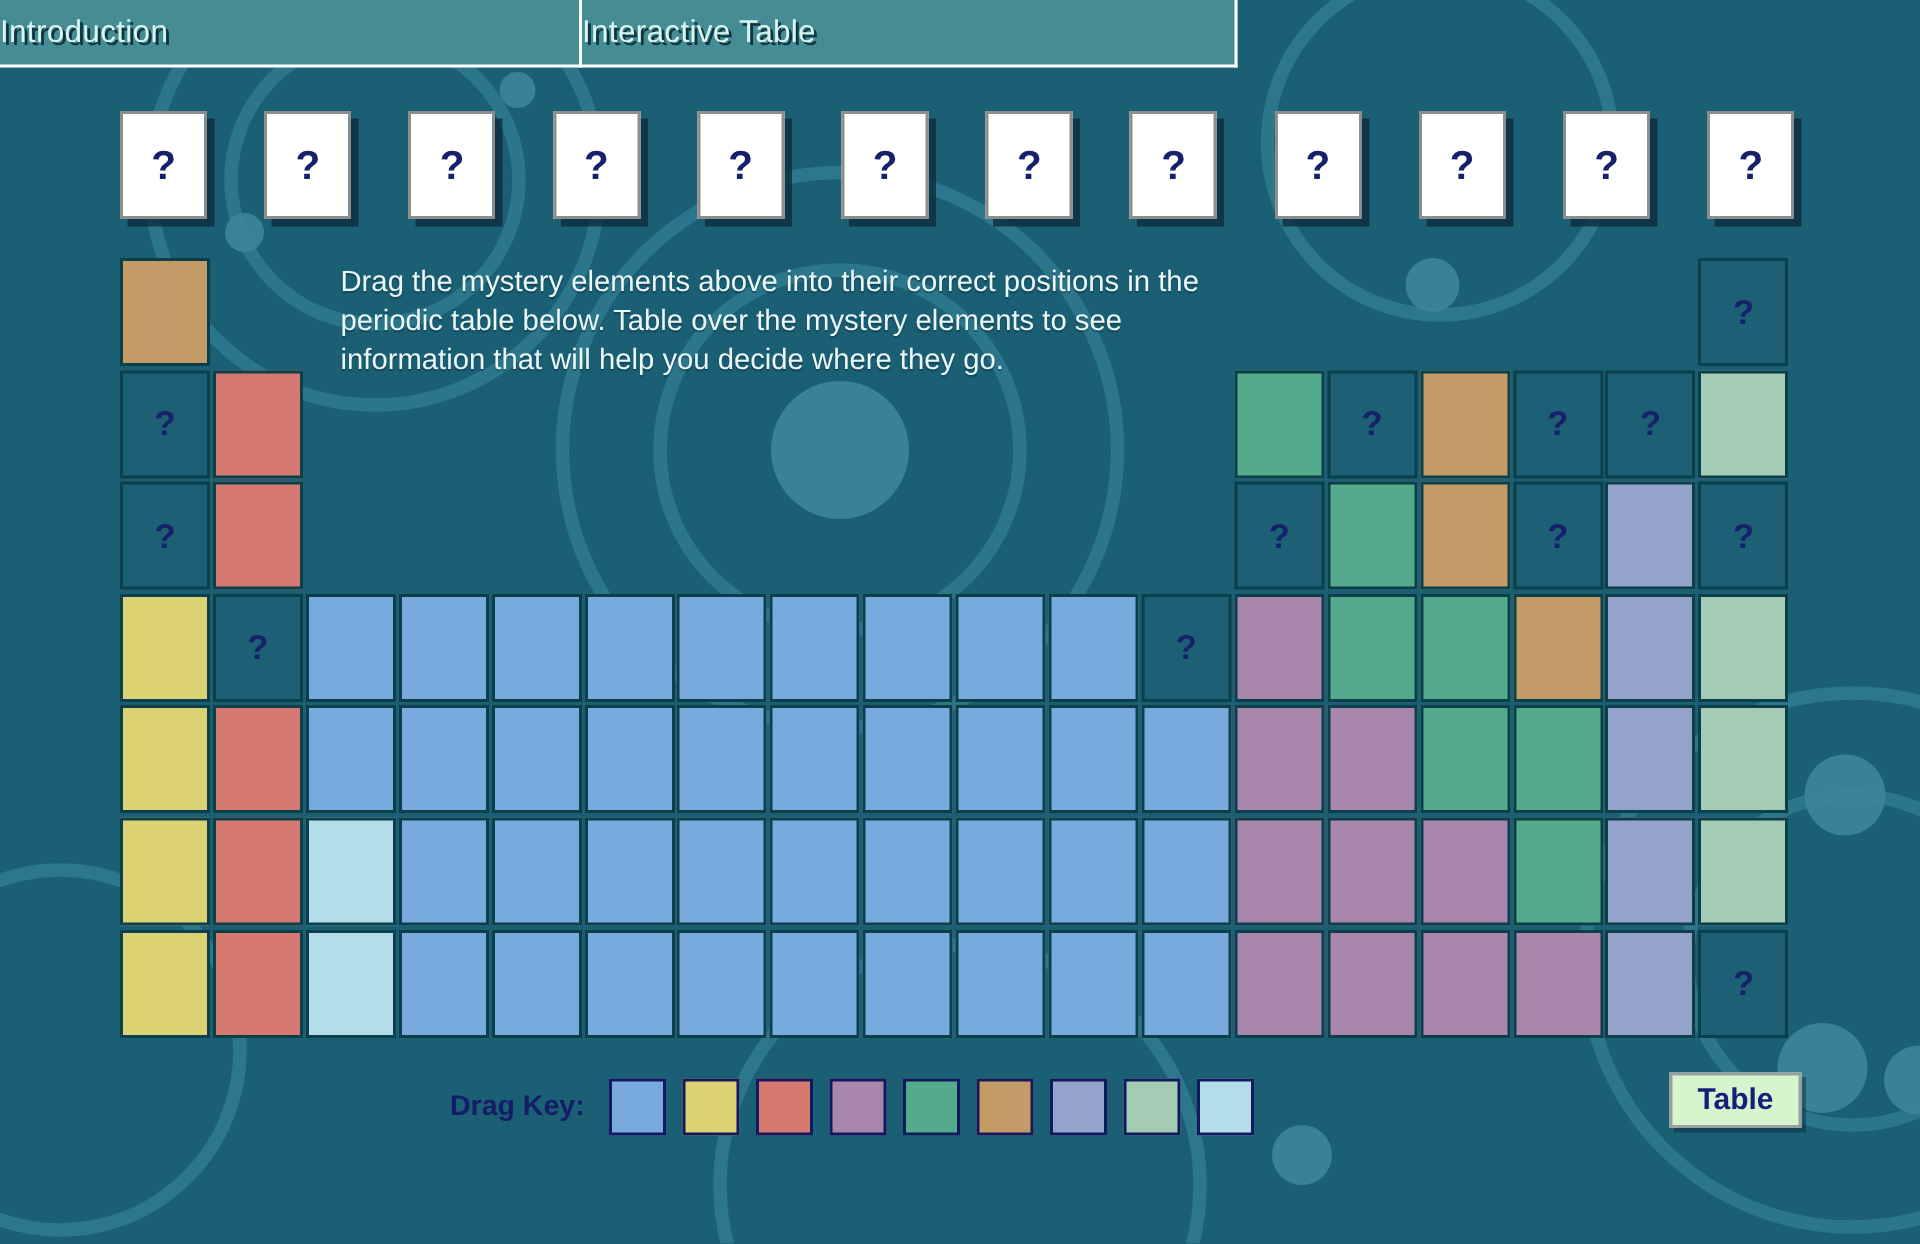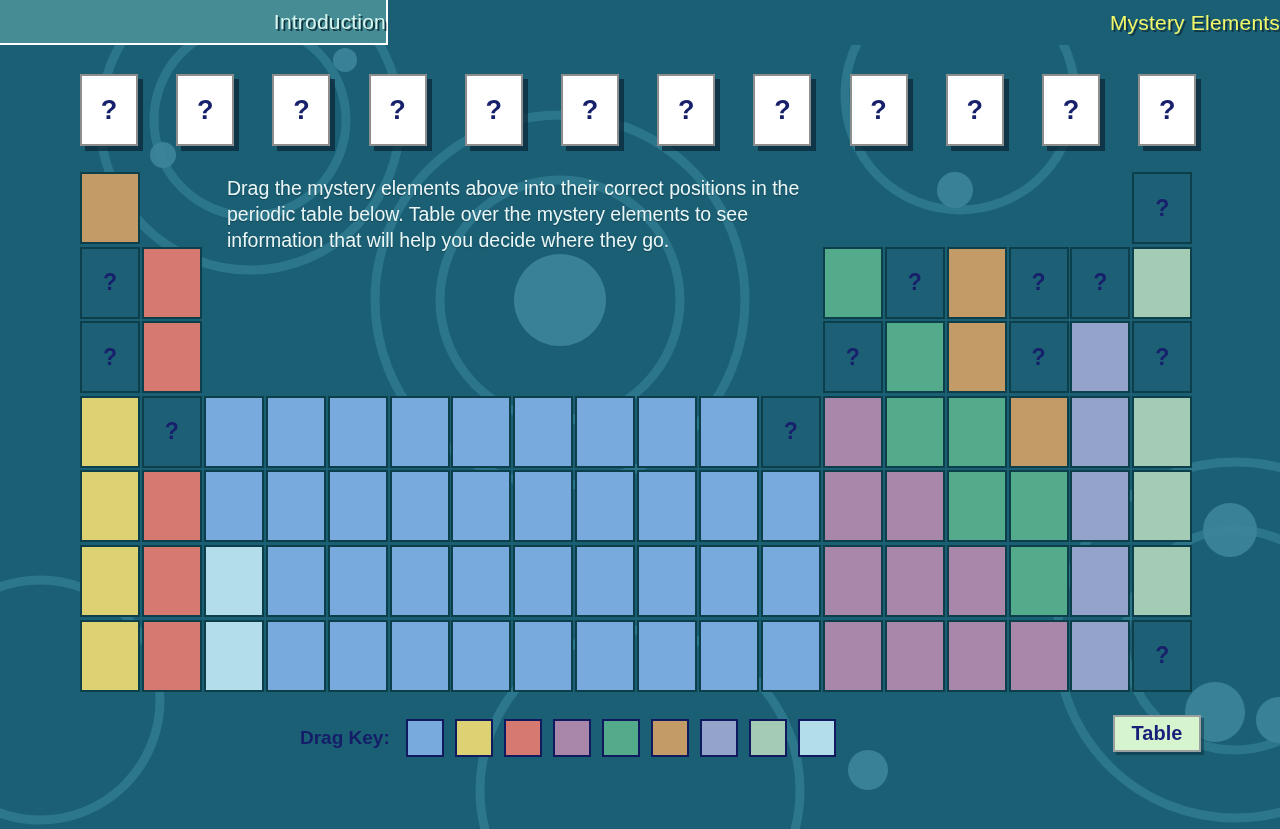--- a/index.html
+++ b/index.html
@@ -33,21 +33,21 @@
     width: 1280px;
     height: 46px;
     z-index: 5;
   }
   .tab {
     position: absolute;
     top: 0;
     height: 45px;
     display: flex;
     align-items: center;
-    justify-content: flex-end;
+    justify-content: flex-start;
     font-size: 21px;
     letter-spacing: .2px;
     cursor: pointer;
     white-space: nowrap;
   }
   .tab.inactive {
     background: #468c94;
     color: #d8f5ef;
     text-shadow: 2px 2px 0 #0f3540;
     border-right: 2px solid #ffffff;
@@ -198,22 +198,22 @@
     <circle cx="1279" cy="720" r="23"></circle>
     <circle cx="955" cy="190" r="18"></circle>
     <circle cx="868" cy="770" r="20"></circle>
   </g>
 </svg>
 
 <div id="tabbar">
   <div class="tab inactive" id="tab-0">
     <span>Introduction</span>
   </div>
-  <div class="tab active" id="tab-2">
-    <span>Mystery Elements</span>
+  <div class="tab inactive" id="tab-1">
+    <span>Interactive Table</span>
   </div>
 </div>
 
 <div id="tray">
     <div class="mystery-card" style="left: 0px;">
       <span>?</span>
     </div>
     <div class="mystery-card" style="left: 96.2px;">
       <span>?</span>
     </div>

